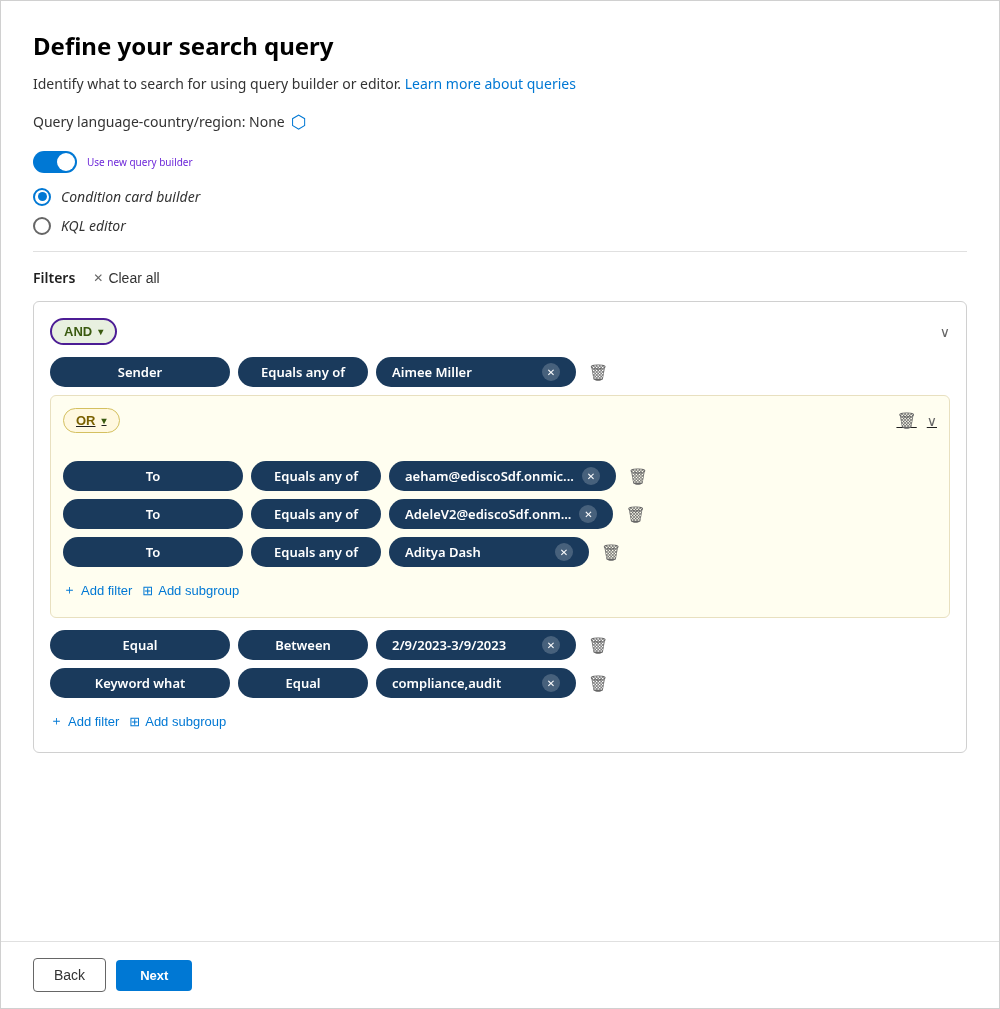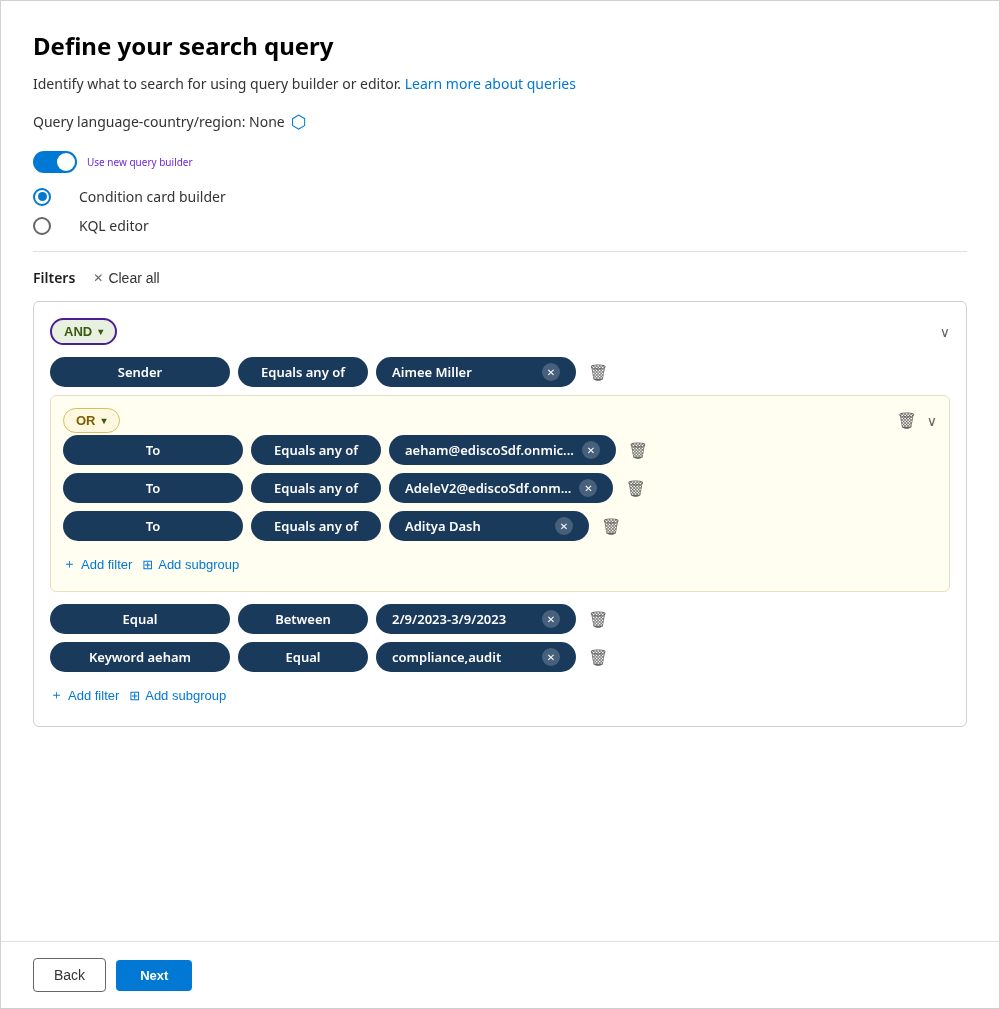--- a/index.html
+++ b/index.html
@@ -82,22 +82,23 @@
     }
 
     .toggle-label {
       font-size: 10px;
       color: #6d28d9;
     }
 
     .radio-row {
       display: flex;
       align-items: center;
-      gap: 28px;
+      gap: 10px;
       margin-bottom: 10px;
+      font-style: italic;
     }
 
     .radio-circle {
       width: 18px;
       height: 18px;
       border-radius: 50%;
       border: 2px solid #0078d4;
       display: flex;
       align-items: center;
       justify-content: center;
@@ -266,21 +267,22 @@
       border: 1px solid #e8e0c0;
       border-radius: 6px;
       padding: 12px;
       margin-bottom: 12px;
     }
 
     .subgroup-header {
       display: flex;
       align-items: center;
       justify-content: space-between;
-      margin-bottom: 2px;
+      margin-bottom: 28px;
+      text-decoration: underline;
     }
 
     .subgroup-operator-btn {
       display: flex;
       align-items: center;
       gap: 6px;
       background: #fff8e0;
       border: 1px solid #d4c060;
       border-radius: 16px;
       padding: 4px 12px;
@@ -501,21 +503,21 @@
       </div>
       <div class="filter-chip value">
         <span class="value-text">2/9/2023-3/9/2023</span>
         <button class="x-btn">✕</button>
       </div>
       <button class="trash-icon">🗑</button>
     </div>
 
     <div class="filter-row">
       <div class="filter-chip field">
-        <span>Keyword aeham</span>
+        <span>Keyword what</span>
       </div>
       <div class="filter-chip operator">
         <span>Equal</span>
       </div>
       <div class="filter-chip value">
         <span class="value-text">compliance,audit</span>
         <button class="x-btn">✕</button>
       </div>
       <button class="trash-icon">🗑</button>
     </div>

